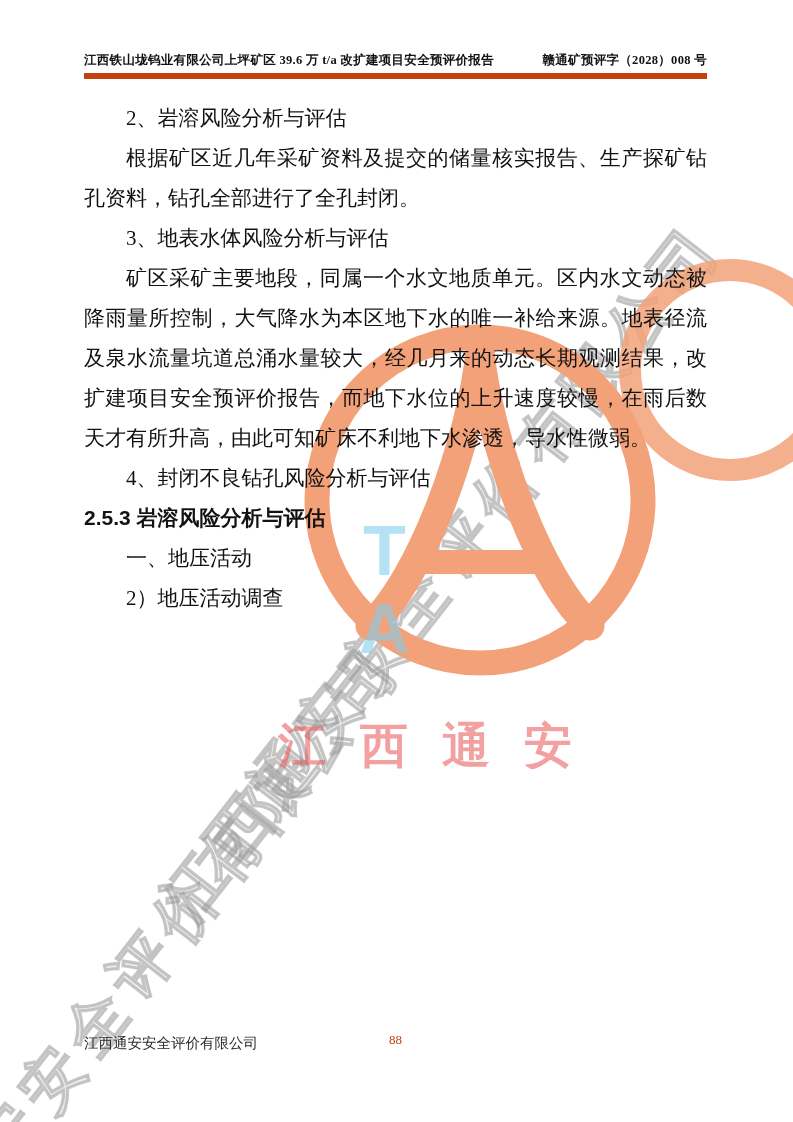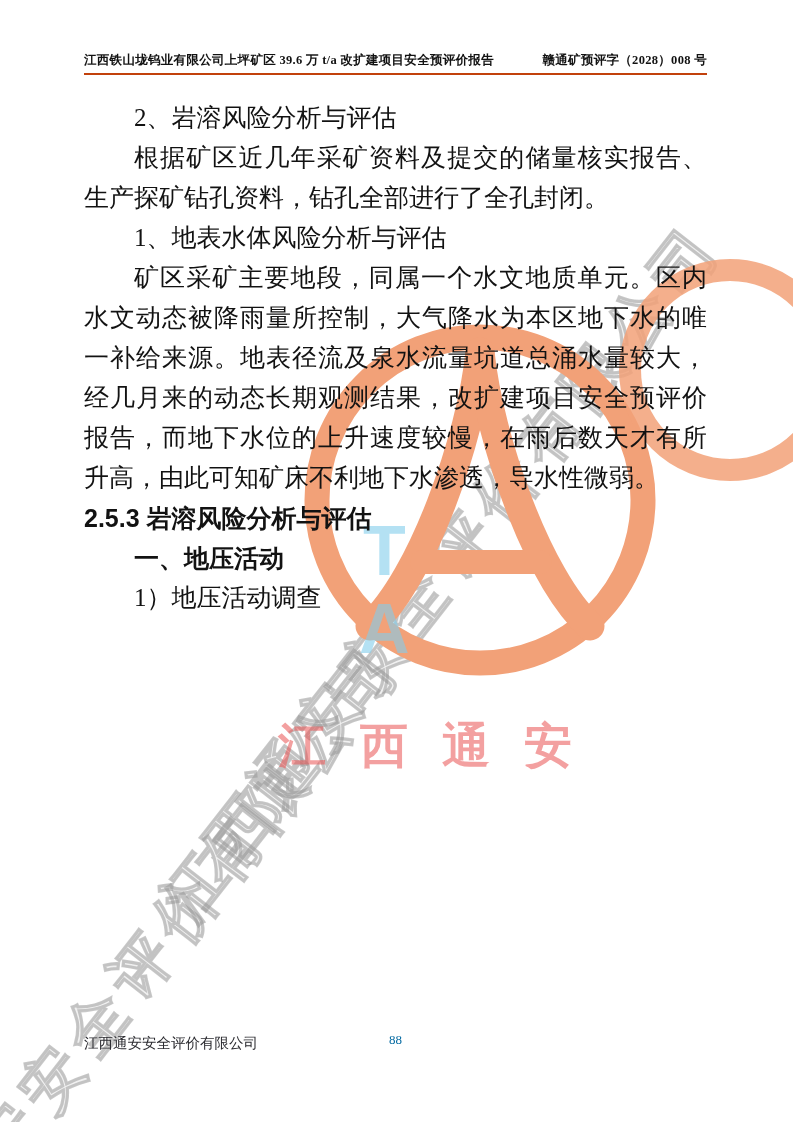--- a/index.html
+++ b/index.html
@@ -10,21 +10,21 @@
     background:#ffffff;
     overflow:hidden;
     font-family:"Liberation Serif", serif;
     color:#121212;
   }
   
   .header{
     position:absolute;left:84px;right:86px;top:52px;
     display:flex;justify-content:space-between;align-items:flex-end;
     font-size:12.5px;font-weight:bold;letter-spacing:.3px;
-    padding-bottom:4px;border-bottom:2px solid #c2410c;
+    padding-bottom:4px;border-bottom:6px solid #c2410c;
     z-index:3;
   }
   
   .wm{position:absolute;z-index:1;pointer-events:none;}
   .wm-diag{
     font-family:"Liberation Sans", sans-serif;
     font-weight:bold;font-size:62px;letter-spacing:10px;white-space:nowrap;
     color:rgba(185,185,185,0.22);
     -webkit-text-stroke:1.3px rgba(150,150,150,0.5);
     transform:rotate(-52deg);
@@ -40,42 +40,42 @@
     font-weight:bold;font-size:70px;line-height:0.92;
     writing-mode:vertical-rl;text-orientation:upright;
     color:rgba(130,205,235,0.6);
     left:352px;top:512px;
   }
   
   .content{
     position:relative;z-index:2;
     margin:17px 86px 0 84px;
     padding-top:81px; 
-    font-size:25px;line-height:40px;
+    font-size:21px;line-height:40px;
     text-align:justify;
   }
   .content p{margin:0;text-indent:2em;}
   .sec-heading{
     font-family:"Liberation Sans", sans-serif;
     font-weight:bold;text-indent:0 !important;
   }
   .sub-heading{
     font-family:"Liberation Sans", sans-serif;
-    font-weight:bold;
+    font-weight:normal;
   }
   
   .footer{
     position:absolute;left:84px;right:86px;top:1032px;
     height:26px;z-index:3;
     font-size:14.5px;color:#2b2b30;
   }
   .footer .company{position:absolute;left:0;top:2px;}
   .footer .pagenum{
     position:absolute;left:0;right:0;top:0;text-align:center;
-    font-size:13px;color:#0369a1;
+    font-size:13px;color:#c2410c;
   }
 </style>
 </head>
 <body>
 
 <div class="page">
 
   <div class="wm wm-diag" style="left:10px;top:529px;">江西通安安全评价有限公司</div>
   <div class="wm wm-diag" style="left:-310px;top:949px;">江西通安安全评价有限公司</div>
 
@@ -95,25 +95,26 @@
   <div class="wm wm-red">江西通安</div>
 
   <div class="header">
     <span>江西铁山垅钨业有限公司上坪矿区 39.6 万 t/a 改扩建项目安全预评价报告</span>
     <span>赣通矿预评字（2028）008 号</span>
   </div>
 
   <div class="content">
     <p>2、岩溶风险分析与评估</p>
     <p>根据矿区近几年采矿资料及提交的储量核实报告、生产探矿钻孔资料，钻孔全部进行了全孔封闭。</p>
-    <p>1、地表水体风险分析与评估</p>
+    <p>3、地表水体风险分析与评估</p>
     <p>矿区采矿主要地段，同属一个水文地质单元。区内水文动态被降雨量所控制，大气降水为本区地下水的唯一补给来源。地表径流及泉水流量坑道总涌水量较大，经几月来的动态长期观测结果，改扩建项目安全预评价报告，而地下水位的上升速度较慢，在雨后数天才有所升高，由此可知矿床不利地下水渗透，导水性微弱。</p>
+    <p>4、封闭不良钻孔风险分析与评估</p>
     <p class="sec-heading">2.5.3 岩溶风险分析与评估</p>
     <p class="sub-heading">一、地压活动</p>
-    <p>1）地压活动调查</p>
+    <p>2）地压活动调查</p>
   </div>
 
   <div class="footer">
     <span class="company">江西通安安全评价有限公司</span>
     <span class="pagenum">88</span>
   </div>
 
 </div>
 
 </body></html>

